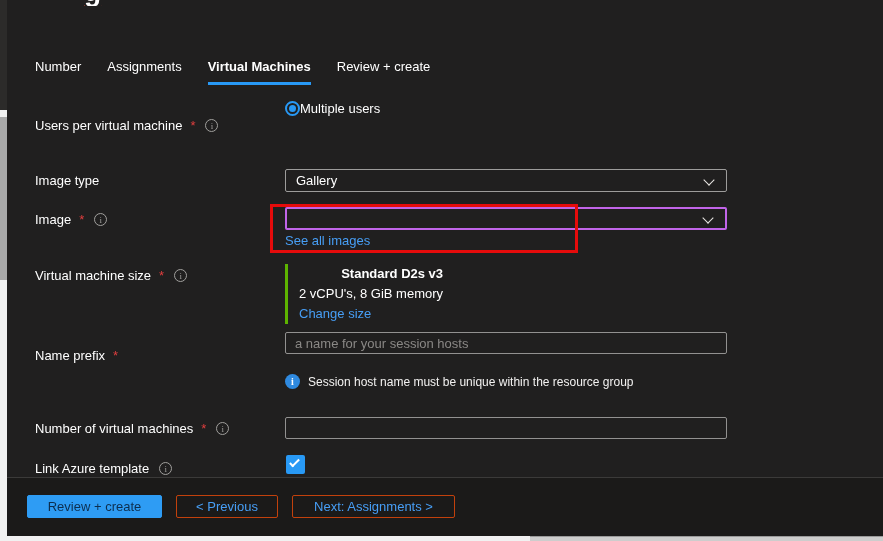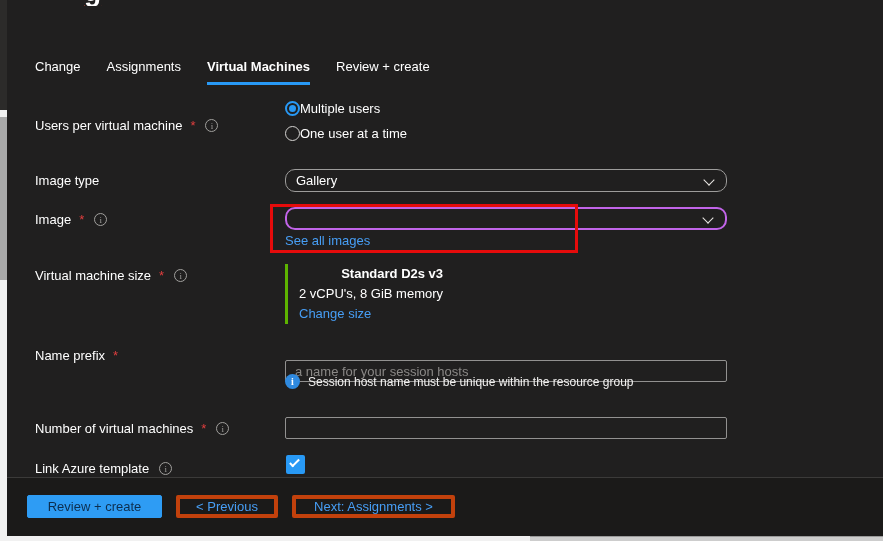--- a/index.html
+++ b/index.html
@@ -32,21 +32,21 @@
   .info-icon { display: inline-flex; align-items: center; justify-content: center;
     width: 13px; height: 13px; border: 1px solid #a19f9d; border-radius: 50%;
     color: #a19f9d; font-size: 9px; font-family: "Liberation Serif", serif; margin-left: 4px; cursor: default; }
 
   .radio-row { position: absolute; left: 285px; display: flex; align-items: center; cursor: pointer; }
   .radio { width: 15px; height: 15px; border-radius: 50%; border: 1px solid #d5d3d1; background: transparent; position: relative; flex: none; }
   .radio.sel { border: 2px solid #2899f5; }
   .radio.sel::after { content: ''; position: absolute; inset: 2px; border-radius: 50%; background: #2899f5; }
   .radio-label { font-size: 13px; color: #fff; }
 
-  .select { position: absolute; left: 285px; width: 442px; height: 23px; border: 1px solid #9d9c9b; border-radius: 10px;
+  .select { position: absolute; left: 285px; width: 442px; height: 23px; border: 1px solid #9d9c9b; border-radius: 2px;
     background: #201f1f; display: flex; align-items: center; padding: 0 28px 0 10px; font-size: 13px; color: #fff; cursor: pointer; }
   .select.focus { border: 2px solid #c164e8; }
   .chev { position: absolute; right: 13px; top: 6px; width: 8px; height: 8px;
     border-right: 1.5px solid #e8e6e3; border-bottom: 1.5px solid #e8e6e3; transform: rotate(45deg); }
   .select.focus .chev { top: 5px; }
 
   .link { font-size: 13px; color: #479ef5; cursor: pointer; }
   .link-abs { position: absolute; left: 285px; }
 
   .annotation-red { position: absolute; left: 270px; top: 204px; width: 308px; height: 49px;
@@ -73,52 +73,48 @@
   .checkbox .check-icon { position: absolute; left: 6px; top: 2px; width: 5px; height: 10px;
     border-right: 2px solid #fff; border-bottom: 2px solid #fff; transform: rotate(45deg); }
 
   
   .footer { position: absolute; left: 7px; top: 477px; width: 876px; height: 59px;
     background: #1b1a19; border-top: 1px solid #3b3a39; }
   .btn { position: absolute; top: 17px; height: 23px; border-radius: 2px; font-size: 13px;
     display: flex; align-items: center; justify-content: center; cursor: pointer;
     font-family: "Liberation Sans", sans-serif; }
   .btn.primary { left: 20px; width: 135px; background: #2e9cf4; color: #0d2e4e; border: 1px solid #2e9cf4; }
-  .btn.outline { background: transparent; color: #479ef5; border: 4px solid #c2410c; }
+  .btn.outline { background: transparent; color: #479ef5; border: 1px solid #c2410c; }
   .btn.prev { left: 169px; width: 102px; }
   .btn.next { left: 285px; width: 163px; }
 </style>
 </head>
 <body>
 
 <div class="canvas">
 
   <div class="title-clip">
     <span>g</span>
   </div>
 
   <div class="tabs">
-    <div class="tab">Change</div>
+    <div class="tab">Number</div>
     <div class="tab">Assignments</div>
     <div class="tab active">Virtual Machines</div>
     <div class="tab">Review + create</div>
   </div>
 
   <div class="label" style="top:118px;">
     <span>Users per virtual machine</span>
       <span class="req">*</span>
     <span class="info-icon">i</span>
   </div>
   <div class="radio-row" style="top:101px;">
     <span class="radio sel"></span>
     <span class="radio-label">Multiple users</span>
-  </div>
-  <div class="radio-row" style="top:126px;">
-    <span class="radio"></span>
-    <span class="radio-label">One user at a time</span>
   </div>
 
   <div class="label" style="top:173px;">
     <span>Image type</span>
   </div>
   <div class="select" style="top:169px;">
     <span>Gallery</span>
     <span class="chev"></span>
   </div>
 
@@ -141,21 +137,21 @@
   <div class="vm-size-block">
     <div class="vm-size-name">Standard D2s v3</div>
     <div class="vm-size-specs">2 vCPU's, 8 GiB memory</div>
     <span class="link">Change size</span>
   </div>
 
   <div class="label" style="top:348px;">
     <span>Name prefix</span>
       <span class="req">*</span>
   </div>
-  <input class="text-input" style="top: 360px;" type="text" placeholder="a name for your session hosts">
+  <input class="text-input" style="top: 332px;" type="text" placeholder="a name for your session hosts">
   <div class="hint-row" style="top:374px;">
     <span class="info-bubble">i</span>
     <span class="hint-text">Session host name must be unique within the resource group</span>
   </div>
 
   <div class="label" style="top:421px;">
     <span>Number of virtual machines</span>
       <span class="req">*</span>
     <span class="info-icon">i</span>
   </div>

